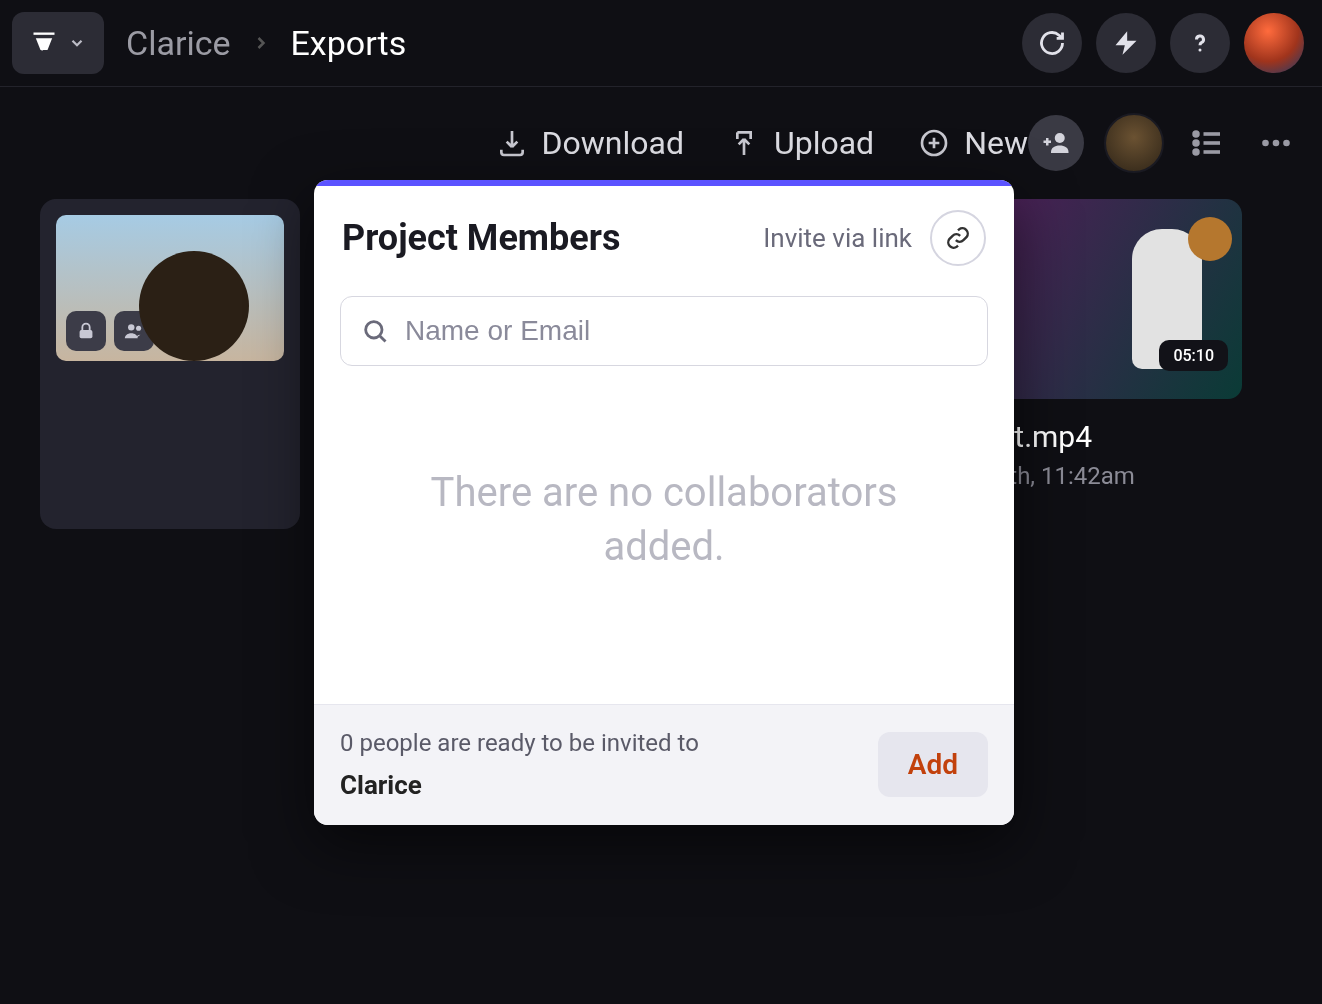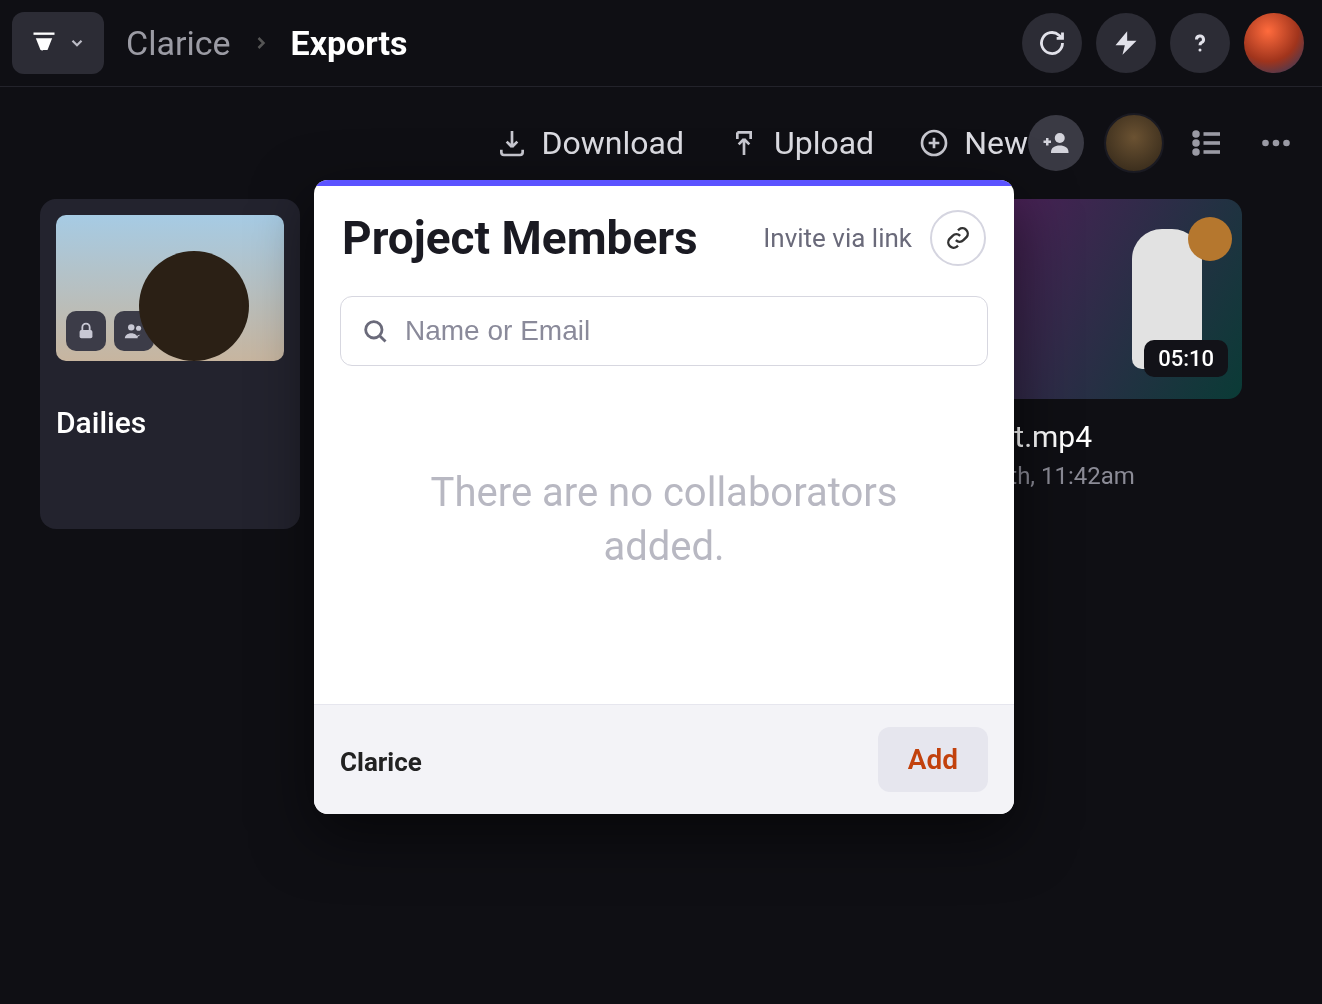--- a/index.html
+++ b/index.html
@@ -42,21 +42,21 @@
   }
   .breadcrumb {
     display: flex;
     align-items: center;
     gap: 20px;
     font-size: 34px;
     font-weight: 400;
   }
   .crumb-inactive { color: #9b9ba4; }
   .crumb-sep { color: #555; }
-  .crumb-active { color: #ffffff; font-weight: 700; text-align: right; }
+  .crumb-active { color: #ffffff; font-weight: 400; text-align: right; }
 
   .topbar-right {
     display: flex;
     align-items: center;
     gap: 14px;
   }
   .circ-btn {
     width: 60px; height: 60px;
     border-radius: 50%;
     background: #2c2c35;
@@ -153,23 +153,23 @@
     width:100%; height:200px; border-radius:14px;
     background: linear-gradient(120deg,#5a1a5e,#0a3b36);
     position:relative; overflow:hidden;
   }
   .person-shape{
     position:absolute; right:40px; top:30px; width:70px; height:140px;
     background:#e2e2e2; border-radius:30px 30px 10px 10px;
   }
   .ball{position:absolute; right:10px; top:18px; width:44px; height:44px; border-radius:50%; background:#b5772e;}
   .duration-pill{
-    position:absolute; bottom:22px; right:14px;
+    position:absolute; bottom:28px; right:14px;
     background:#121218; color:#fff; padding:6px 14px; border-radius:10px;
-    font-size:22px; font-weight:500;
+    font-size:16px; font-weight:500;
   }
   .video-title { font-size:30px; margin-top:20px; }
   .video-sub { font-size:24px; color:#8b8b96; margin-top:8px; }
 
   
   .folder-slice{
     width:30px; height:330px; background:#23232e; border-radius:14px 0 0 14px;
     position:relative; overflow:hidden;
   }
   .folder-slice .inner{
@@ -187,21 +187,21 @@
     overflow:hidden;
     box-shadow:0 20px 60px rgba(0,0,0,.55);
     color:#1a1a22;
     z-index:100;
   }
   .modal-accent { height:6px; background:#5b53ff; }
   .modal-head {
     display:flex; align-items:center; justify-content:space-between;
     padding: 24px 28px 12px 28px;
   }
-  .modal-title { font-size:46px; font-weight:700; }
+  .modal-title { font-size:36px; font-weight:700; }
   .invite-wrap { display:flex; align-items:center; gap:18px; }
   .invite-link-text { font-size:26px; color:#6a6a7a; cursor:pointer; }
   .link-circle {
     width:56px;height:56px;border-radius:50%;border:2px solid #d5d5e0;
     display:flex;align-items:center;justify-content:center; cursor:pointer;
   }
   .search-wrap {
     margin:18px 26px 0 26px;
     border:1px solid #d7d7e0; border-radius:12px;
     display:flex; align-items:center; gap:16px;
@@ -377,21 +377,20 @@
             <svg width="22" height="22" viewBox="0 0 24 24" fill="#c8c8d4">
                 <circle cx="9" cy="8" r="3.5"></circle>
                 <circle cx="17" cy="9" r="2.8"></circle>
                 <path d="M2 20c0-3 3-5.5 7-5.5s7 2.5 7 5.5"></path>
                 <path d="M14 20c0-2 2-4 5-4"></path>
               </svg>
           </span>
         </div>
       </div>
     </div>
-    <div class="folder-title">Dailies</div>
   </div>
 
   <div class="folder-slice">
     <div class="inner"></div>
   </div>
 
   <div style="flex:1"></div>
 
   <div class="card video-card" style="margin-left:auto; margin-right:40px;">
     <div class="video-thumb">
@@ -426,19 +425,20 @@
       <svg width="28" height="28" viewBox="0 0 24 24" fill="none" stroke="#6a6a7a" stroke-width="2.4">
           <circle cx="11" cy="11" r="7"></circle>
           <line x1="21" y1="21" x2="16.2" y2="16.2"></line>
         </svg>
     </span>
     <input type="text" placeholder="Name or Email" style="">
   </div>
   <div class="empty-state">There are no collaborators added.</div>
   <div class="modal-foot">
     <div class="foot-text">
+      <span>0 people are ready to be invited to</span>
       <span class="pname">Clarice</span>
     </div>
     <div class="add-btn">
       <span>Add</span>
     </div>
   </div>
 </div>
 
 </body></html>

